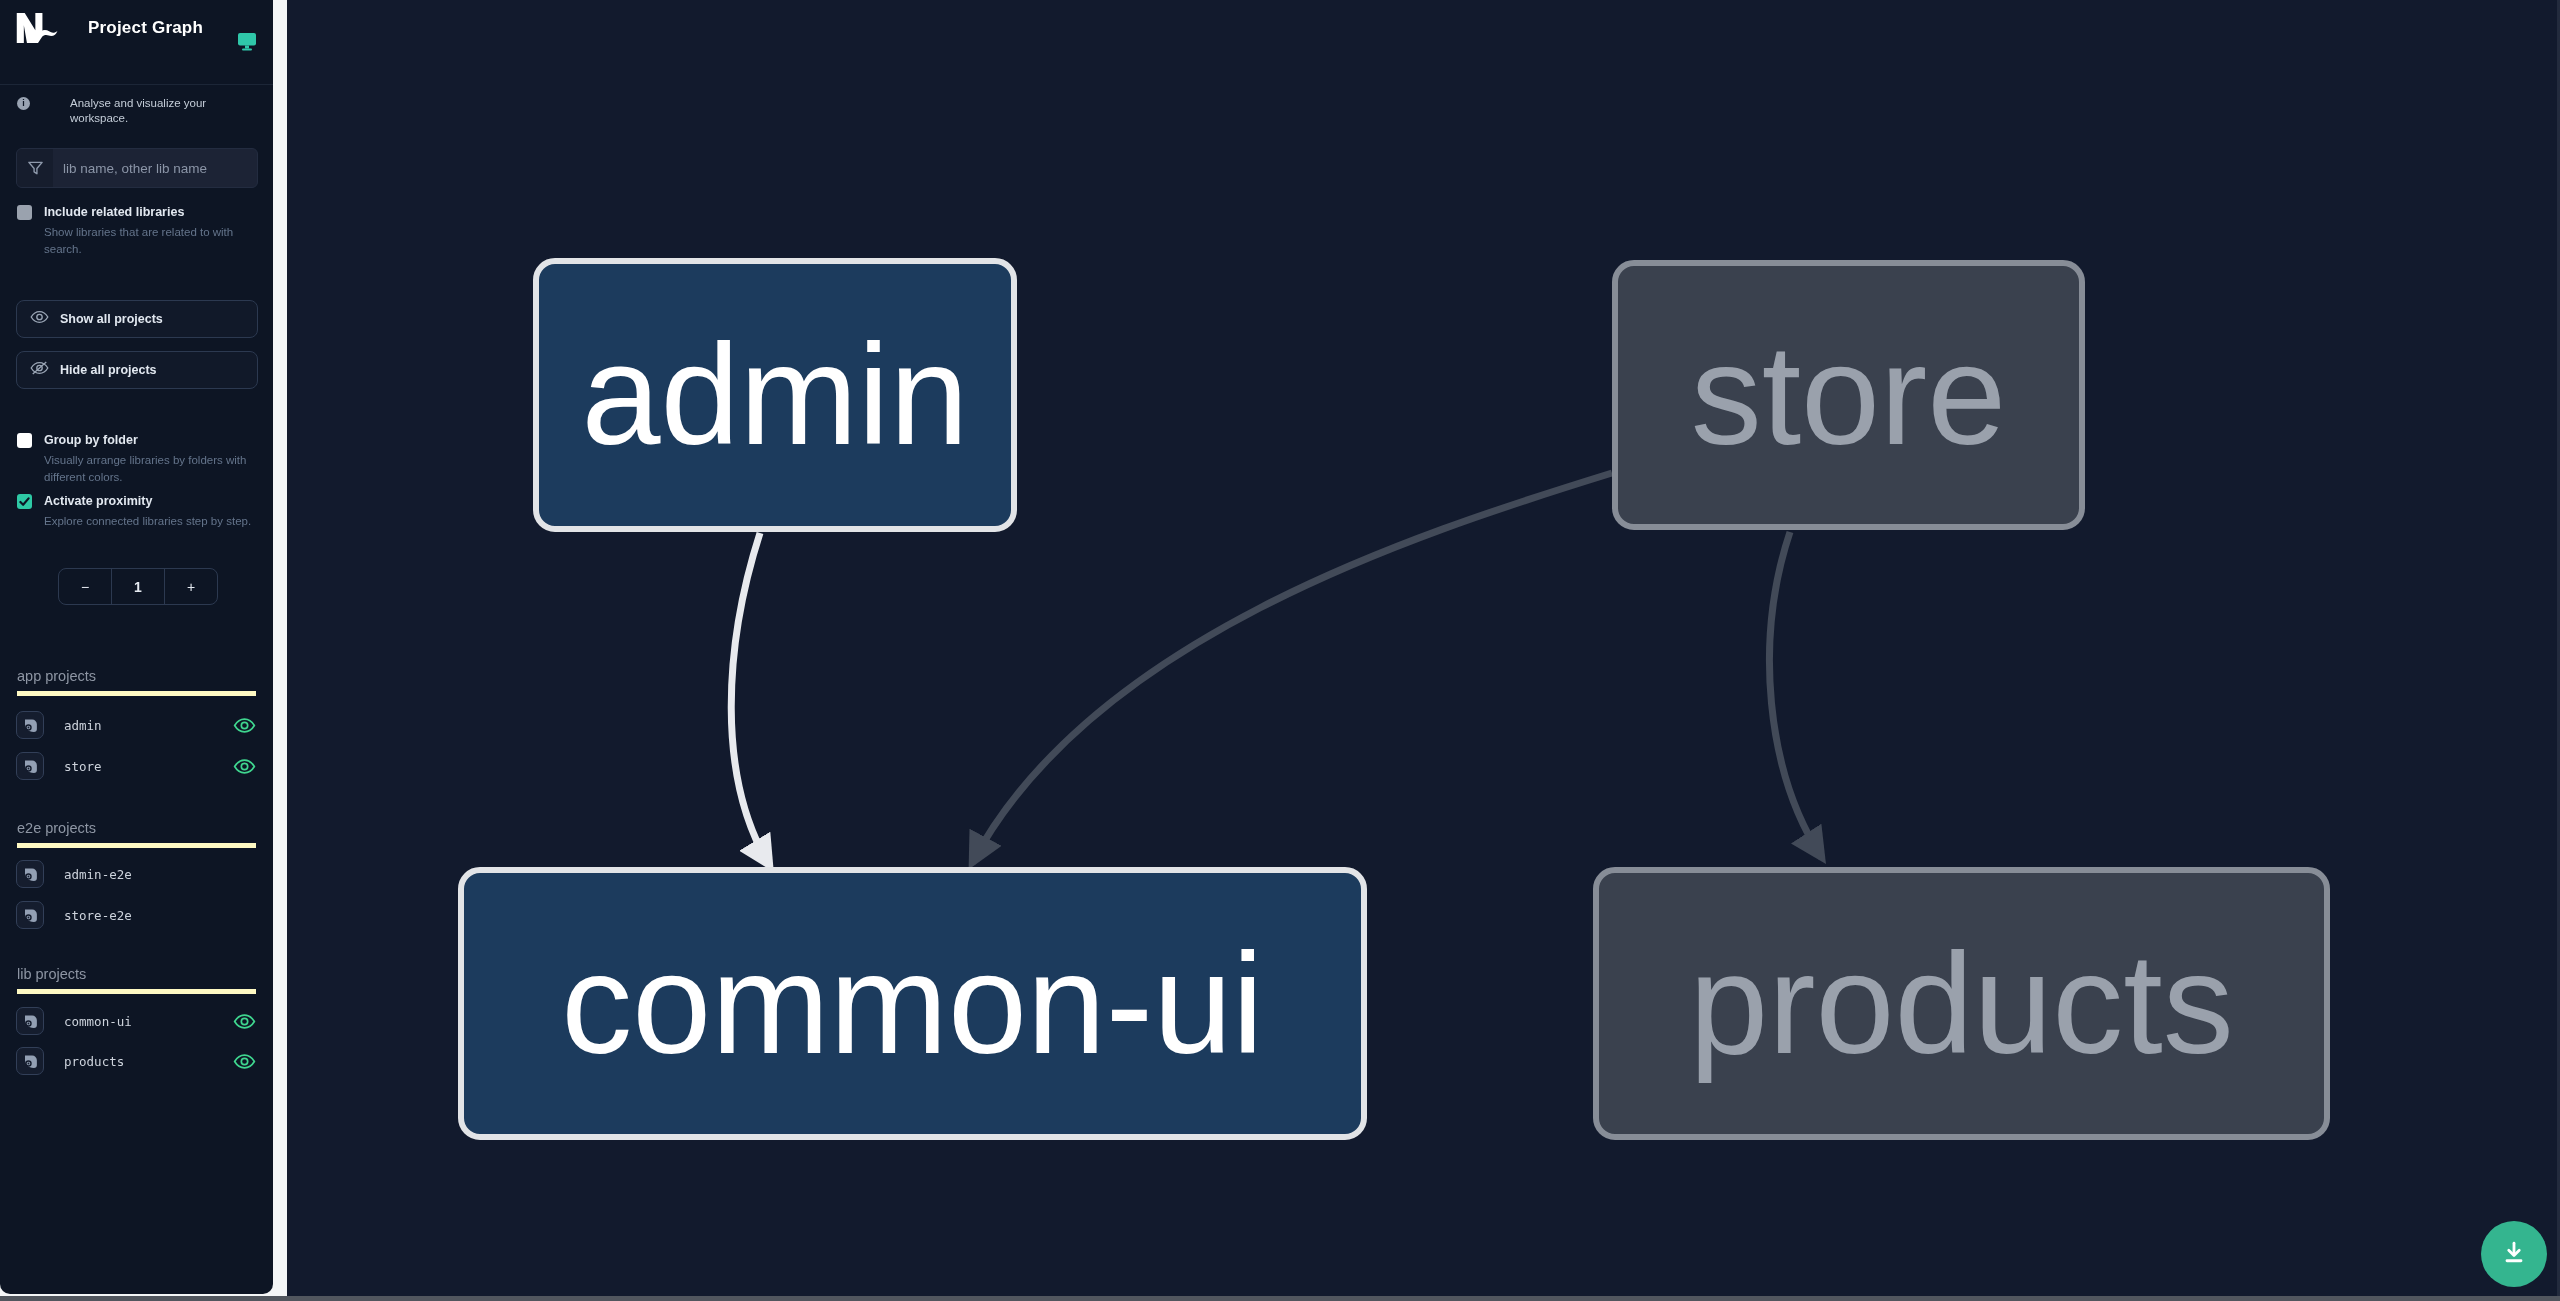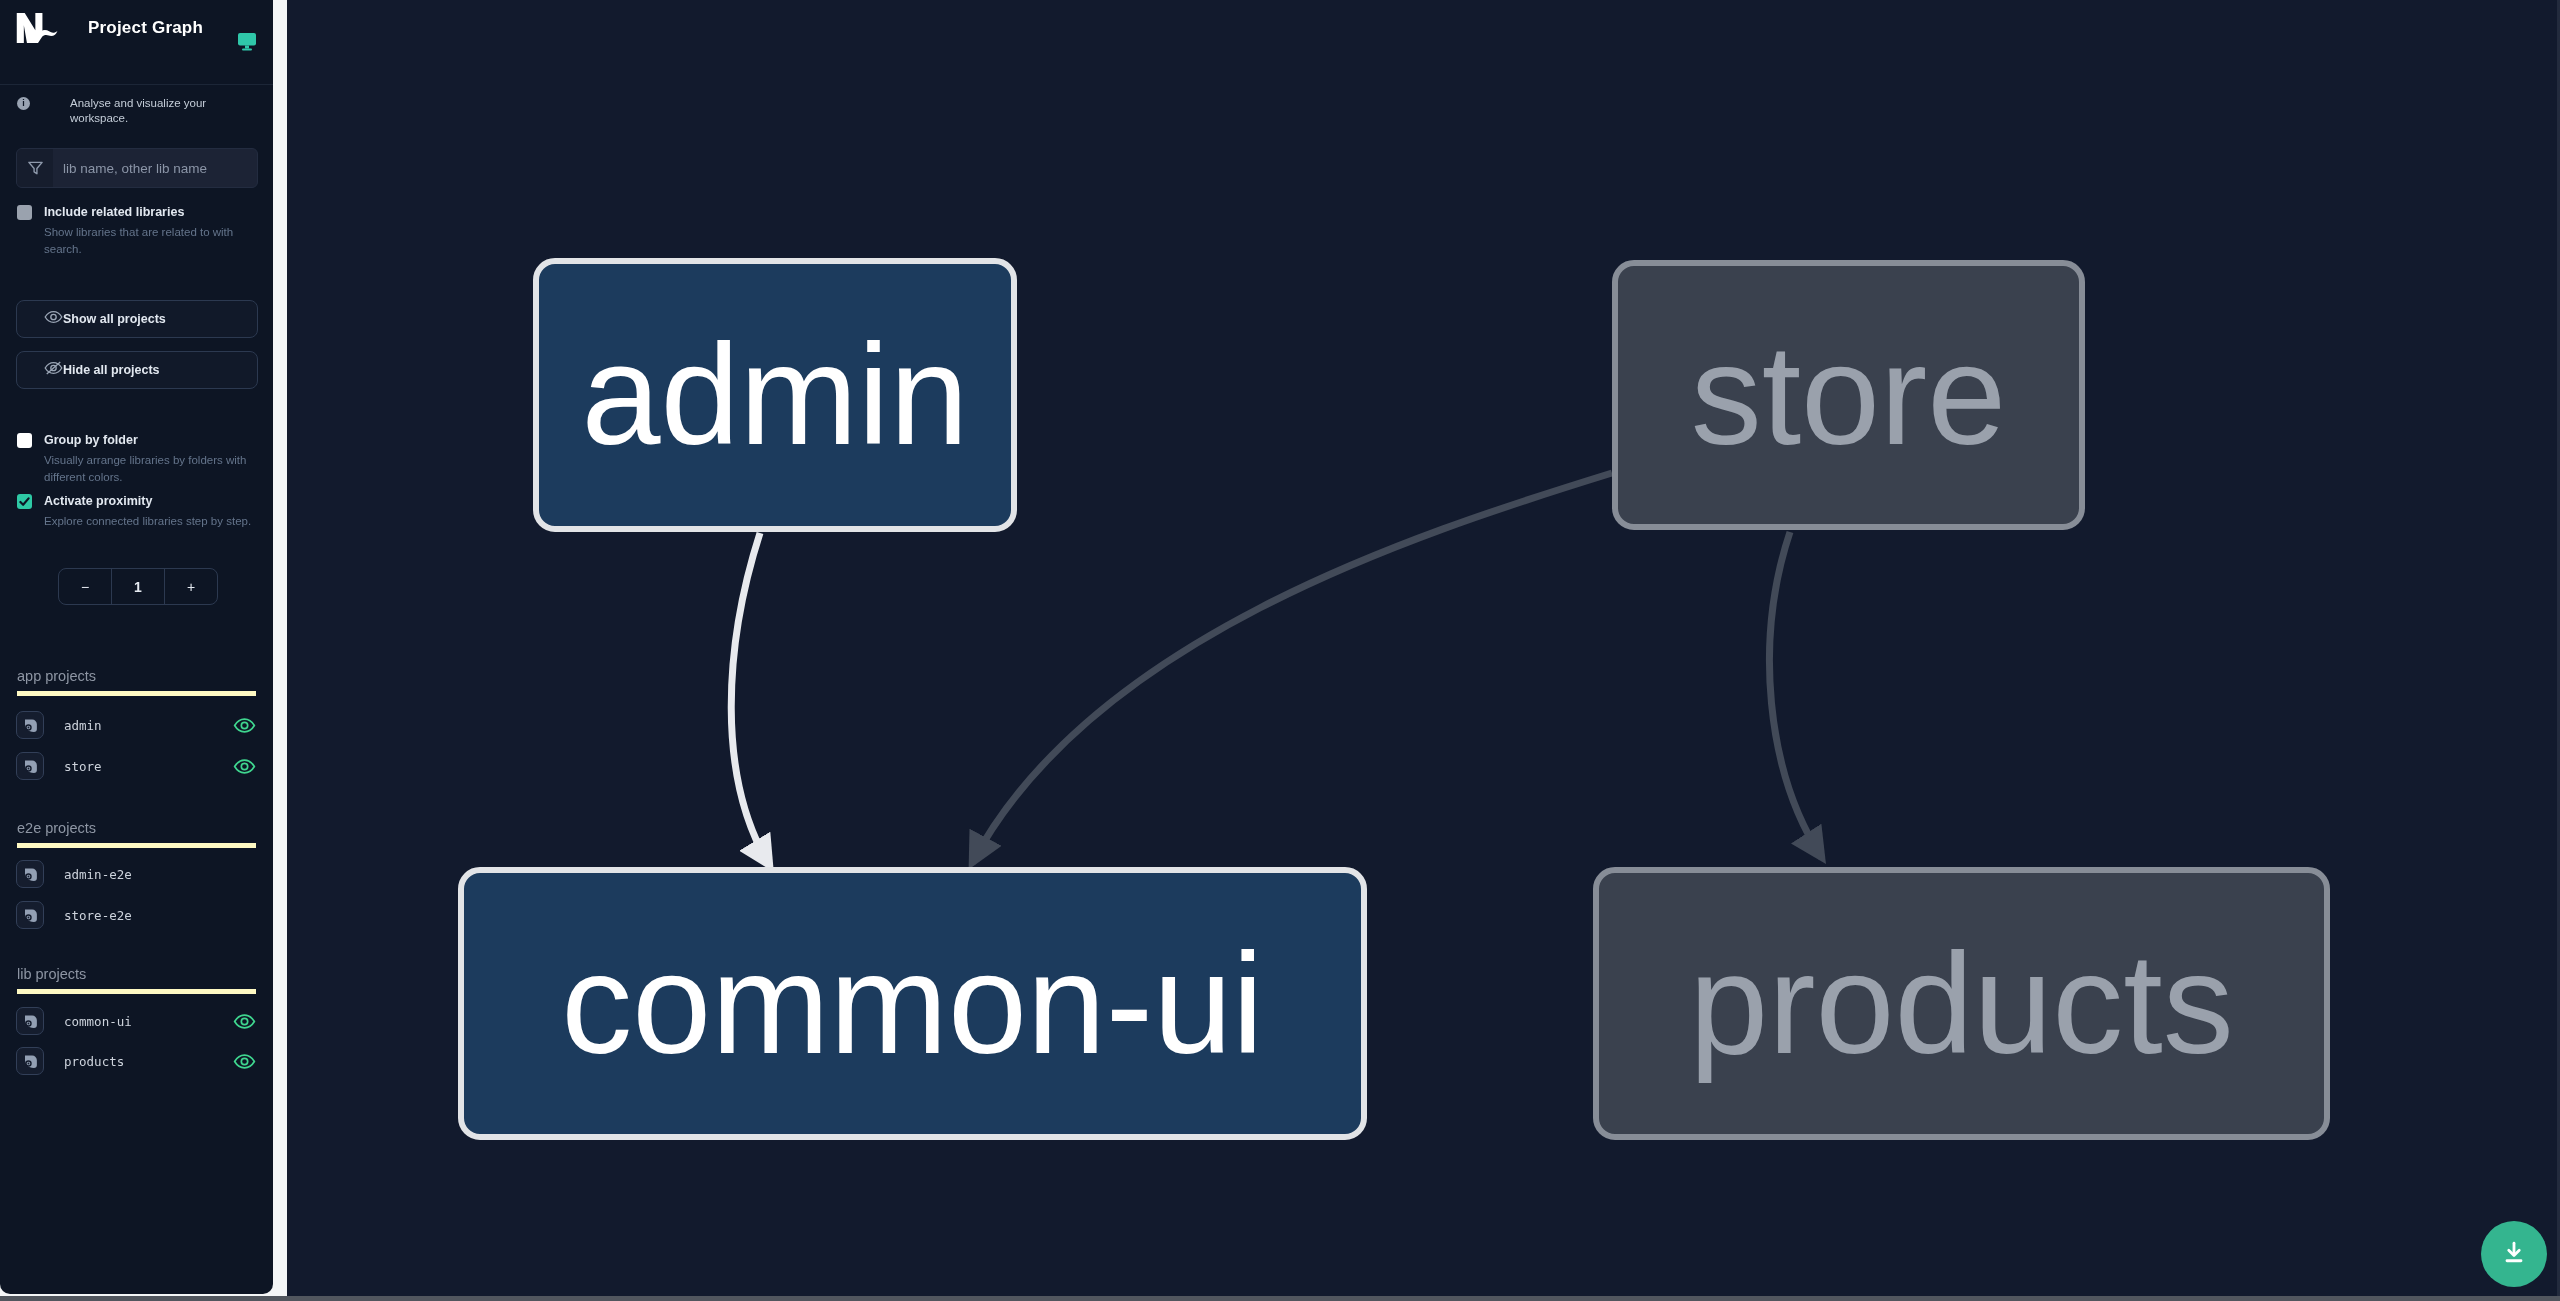--- a/index.html
+++ b/index.html
@@ -32,21 +32,21 @@
   .opt { position:absolute; left:17px; width:240px; }
   .opt-row { display:flex; align-items:flex-start; gap:12px; }
   .cb { flex:0 0 auto; width:15px; height:15px; border-radius:3px; margin-top:1px; display:flex; align-items:center; justify-content:center; cursor:pointer; }
   .cb.gray { background:#9aa2ae; }
   .cb.white { background:#ffffff; }
   .cb.teal { background:#2ec9a5; }
   .opt-label { color:#e2e8f0; font-size:12.5px; font-weight:700; line-height:1.35; }
   .opt-desc { color:#64748b; font-size:11.5px; line-height:1.5; margin-top:3px; width:208px; }
 
   .sb-btn { position:absolute; left:16px; width:242px; height:38px; background:#111929; border:1px solid #2c3950;
-            border-radius:8px; display:flex; align-items:center; padding-left:27px; cursor:pointer; }
+            border-radius:8px; display:flex; align-items:center; gap:11px; padding-left:13px; cursor:pointer; }
   .sb-btn span.lbl { color:#e2e8f0; font-size:12.5px; font-weight:700; }
 
   .stepper { position:absolute; left:58px; top:568px; width:160px; height:37px; display:flex;
              border:1px solid #2c3950; border-radius:8px; overflow:hidden; }
   .stepper > div { flex:1; display:flex; align-items:center; justify-content:center; color:#e5eaf1; font-size:14px; cursor:pointer; }
   .stepper > div + div { border-left:1px solid #2c3950; }
   .stepper .val { font-weight:700; cursor:default; }
 
   .sec-title { position:absolute; left:17px; width:239px; color:#8e96a4; font-size:14.5px;
                padding-bottom:7px; border-bottom:5px solid #fef9c3; }

